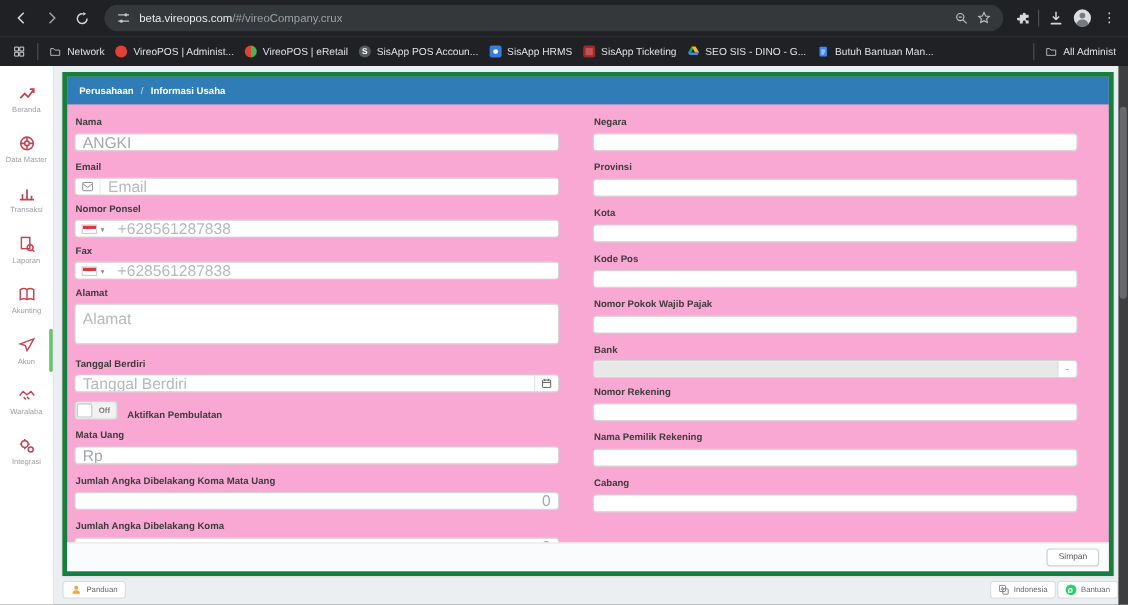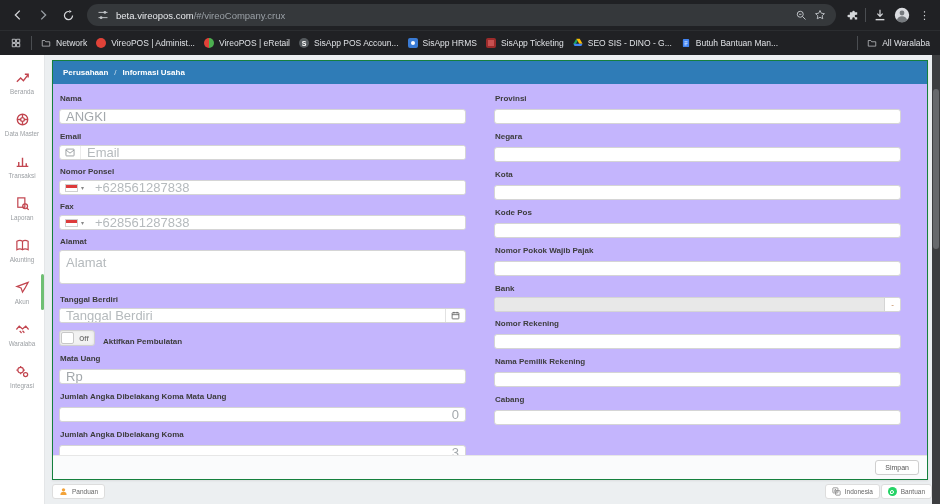--- a/index.html
+++ b/index.html
@@ -44,22 +44,22 @@
   .side-item{position:relative;height:42px;display:flex;flex-direction:column;align-items:center;
     justify-content:center;gap:3px;cursor:pointer;}
   .slabel{font-size:6.3px;color:#9b9fa3;white-space:nowrap;}
   .active-bar{position:absolute;right:0;top:3px;bottom:3px;width:3px;border-radius:2px;background:#6fbf73;}
 
   .content{flex:1;position:relative;background:#eceff1;min-width:0;}
   .scrollbar{width:8px;background:#3d3e40;position:relative;flex:0 0 auto;}
   .scroll-thumb{position:absolute;left:1px;right:1px;top:34px;height:160px;background:#67696c;border-radius:3px;}
 
   
-  .card{position:absolute;left:7px;right:4px;top:5px;bottom:24px;background:#c4b5fd;
-    border:1px solid #15803d;box-shadow:0 1px 2px rgba(0,0,0,.08);}
+  .card{position:absolute;left:7px;right:4px;top:5px;bottom:24px;background:#f9a8d4;
+    border:4px solid #15803d;box-shadow:0 1px 2px rgba(0,0,0,.08);}
   .crumb{height:23px;background:#2f7cb7;color:#fff;display:flex;align-items:center;
     padding:0 10px;gap:6px;font-size:8px;font-weight:bold;}
   .crumb .sep{font-weight:normal;opacity:.75;}
   .form-area{display:flex;gap:28px;padding:10px 26px 0 6px;}
   .col{flex:1;min-width:0;}
   .field{margin-bottom:7px;}
   .flabel{display:block;font-size:8px;font-weight:bold;color:#3c3c3c;margin:0 0 4px 1px;}
   .finput{width:100%;height:15px;border:1px solid #d5d5d5;border-radius:3px;font-size:13px;
     color:#a3a8ac;padding:0 6px;background:#fff;font-family:inherit;outline:none;}
   .finput::placeholder,textarea::placeholder{color:#b5babd;}
@@ -202,21 +202,21 @@
         </svg>
       <span>Butuh Bantuan Man...</span>
     </div>
 
     <span class="bm-spacer"></span>
     <div class="vdiv"></div>
     <div class="bm">
       <svg class="fav" viewBox="0 0 16 16">
           <path d="M2 4h4l1.5 2H14v7H2z" stroke="#c0c3c7" stroke-width="1.2" fill="none"></path>
         </svg>
-      <span>All Waralaba</span>
+      <span>All Administ</span>
     </div>
   </div>
 
   <div class="app">
 
     <div class="sidebar">
       <div class="side-item">
         <svg width="15" height="15" viewBox="0 0 16 16">
             <g stroke="#c2454f" stroke-width="1.5" fill="none">
               <path d="M2 12.5l4-4 3 3 5-6.5"></path>
@@ -373,25 +373,25 @@
               <input class="finput ta-r" value="0" style="">
             </div>
             <div class="field">
               <label class="flabel">Jumlah Angka Dibelakang Koma</label>
               <input class="finput ta-r" value="3" style="">
             </div>
           </div>
 
           <div class="col">
             <div class="field">
+              <label class="flabel">Negara</label>
+              <input class="finput" style="">
+            </div>
+            <div class="field">
               <label class="flabel">Provinsi</label>
-              <input class="finput" style="">
-            </div>
-            <div class="field">
-              <label class="flabel">Negara</label>
               <input class="finput" style="">
             </div>
             <div class="field">
               <label class="flabel">Kota</label>
               <input class="finput" style="">
             </div>
             <div class="field">
               <label class="flabel">Kode Pos</label>
               <input class="finput" style="">
             </div>

